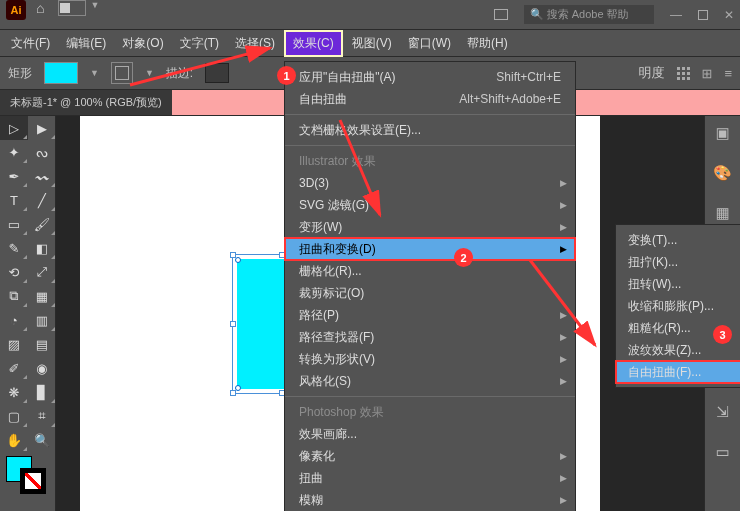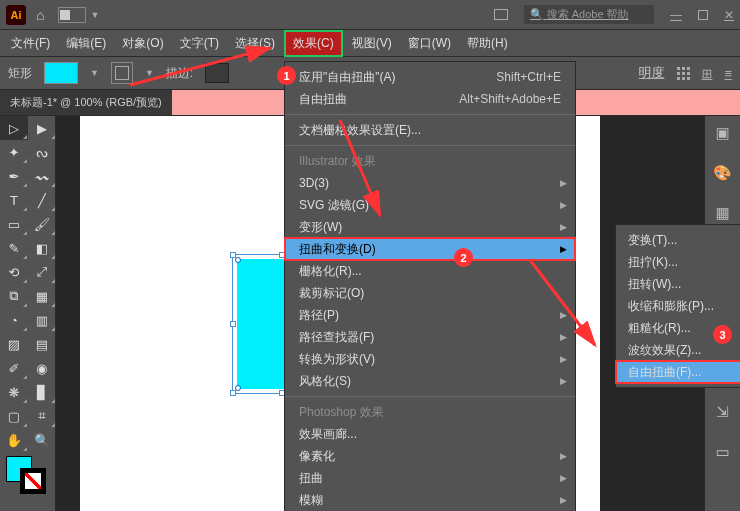--- a/index.html
+++ b/index.html
@@ -1,32 +1,32 @@
 <!DOCTYPE html>
 <html><head>
 <meta charset="utf-8">
 <style>
   * { margin: 0; padding: 0; box-sizing: border-box; user-select: none; }
   html, body { width: 740px; height: 511px; background: #535353; font-family: "Microsoft YaHei", sans-serif; font-size: 12px; color: #ccc; overflow: hidden; }
-  .titlebar { height: 30px; background: #535353; display: flex; align-items: center; padding: 0 6px; border-bottom: 1px solid #2a2a2a; }
+  .titlebar { height: 30px; background: #535353; display: flex; padding: 0 6px; border-bottom: 1px solid #2a2a2a; }
   .ai-logo { width: 20px; height: 20px; background: #330000; color: #ff9a00; font-weight: bold; font-size: 11px; display: flex; align-items: center; justify-content: center; border-radius: 3px; margin-right: 10px; }
   .titlebar .icon { color: #ccc; font-size: 14px; margin-right: 14px; }
   .switcher { width: 28px; height: 16px; border: 1px solid #888; display: flex; align-items: center; }
   .switcher span { width: 10px; height: 10px; background: #ccc; margin-left: 1px; }
-  .win-ctrl { margin-left: auto; display: flex; align-items: center; gap: 16px; color: #aaa; font-size: 12px; text-decoration: underline; }
+  .win-ctrl { margin-left: auto; display: flex; align-items: center; gap: 16px; color: #aaa; font-size: 12px; }
   .search-box { background: #424242; padding: 2px 6px; font-size: 11px; color: #999; width: 130px; }
   .rect-icon { width: 14px; height: 11px; border: 1px solid #aaa; display:inline-block; }
   .menubar { height: 26px; background: #535353; display: flex; align-items: center; padding: 0 4px; gap: 2px; }
   .menubar .mi { padding: 3px 7px; color: #ddd; cursor: default; }
-  .mi.active { border: 2px solid #22c55e; background: #b91c1c; text-align: center; }
+  .mi.active { border: 2px solid #fef9c3; background: #6d28d9; text-align: center; }
   .controlbar { height: 34px; background: #535353; display: flex; align-items: center; padding: 0 8px; gap: 12px; border-top: 1px solid #2a2a2a; border-bottom: 1px solid #2a2a2a; }
   .ctrl-label { color: #ccc; font-size: 12px; }
   .swatch { width: 34px; height: 22px; background: #00e8ff; border: 1px solid #888; }
   .dd-arrow { color: #aaa; font-size: 9px; }
-  .panel-icons { margin-left: auto; display: flex; gap: 12px; color: #aaa; align-items: center; text-decoration: underline; }
+  .panel-icons { margin-left: auto; display: flex; gap: 12px; color: #aaa; align-items: center; }
   .panel-icons span { font-size: 13px; }
   .dotgrid { display:inline-grid; grid-template-columns: repeat(3,3px); gap:2px; }
   .dotgrid i { width:3px; height:3px; background:#aaa; }
   .tabbar { height: 26px; background: #fca5a5; display: flex; align-items: center; border-bottom: 1px solid #2a2a2a; }
   .doc-tab { background: #383838; padding: 5px 10px; font-size: 11px; color: #ccc; }
   .workspace { position: absolute; top: 116px; left: 56px; right: 36px; bottom: 0; background: #262626; }
   .canvas { position: absolute; top: 0; left: 24px; width: 520px; height: 400px; background: #fff; }
   .shape-sel { position: absolute; left: 152px; top: 138px; width: 100px; height: 140px; border: 1px solid #4a90d9; }
   .shape { position: absolute; left: 4px; top: 4px; right: 4px; bottom: 4px; background: #00f0ff; }
   .handle { position:absolute; width:6px; height:6px; background:#fff; border:1px solid #4a90d9; }

